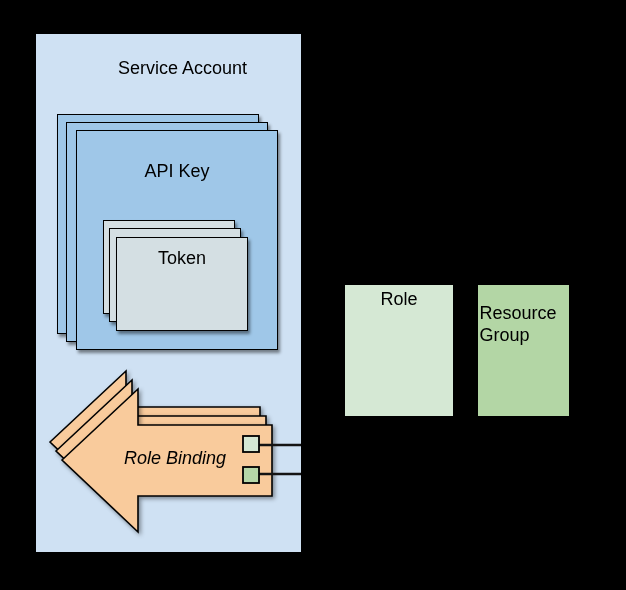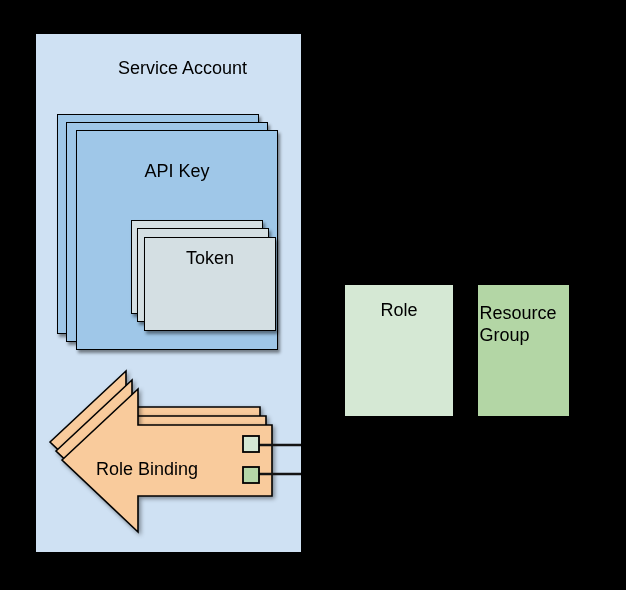--- a/index.html
+++ b/index.html
@@ -20,34 +20,34 @@
     position:absolute; box-sizing:border-box;
     border:1.5px solid #000;
     box-shadow:2px 3px 3px rgba(0,0,0,0.45);
   }
   .api   { width:202px; height:220px; }
   .api.b3 { left:57px;  top:114px; }
   .api.b2 { left:66px;  top:122px; }
   .api.b1 { left:76px;  top:130px; }
   .api-label { margin-top:31px; text-align:center; }
 
-  .token { width:132px; height:94px;margin-left:28px; }
+  .token { width:132px; height:94px; }
   .token.b3 { left:103px; top:220px; }
   .token.b2 { left:109px; top:228px; }
   .token.b1 { left:116px; top:237px; }
   .token-label { margin-top:11px; text-align:center; }
 
   
   .overlay { position:absolute; left:0; top:0; }
   .overlay polygon { filter:drop-shadow(2px 2.5px 2px rgba(0,0,0,0.40)); }
-  .rb-label { position:absolute; left:96px; top:460px; width:130px; text-align:left; }
+  .rb-label { position:absolute; left:96px; top:449px; width:130px; text-align:right;font-style:italic; }
 
   
   .role-box { position:absolute; left:345px; top:285px; width:108px; height:131px; }
-  .role-label { margin-top:16px; text-align:center; }
+  .role-label { margin-top:5px; text-align:center; }
   .rg-box { position:absolute; left:478px; top:285px; width:91px; height:131px; }
   .rg-label { width:88px; margin:17px auto 0; text-align:left;
               white-space:normal; line-height:22px; }
 </style>
 </head>
 <body>
 
 <div class="stage" style="background: rgb(0, 0, 0);">
 
   <div class="sa" style="background: rgb(207, 225, 243);">

